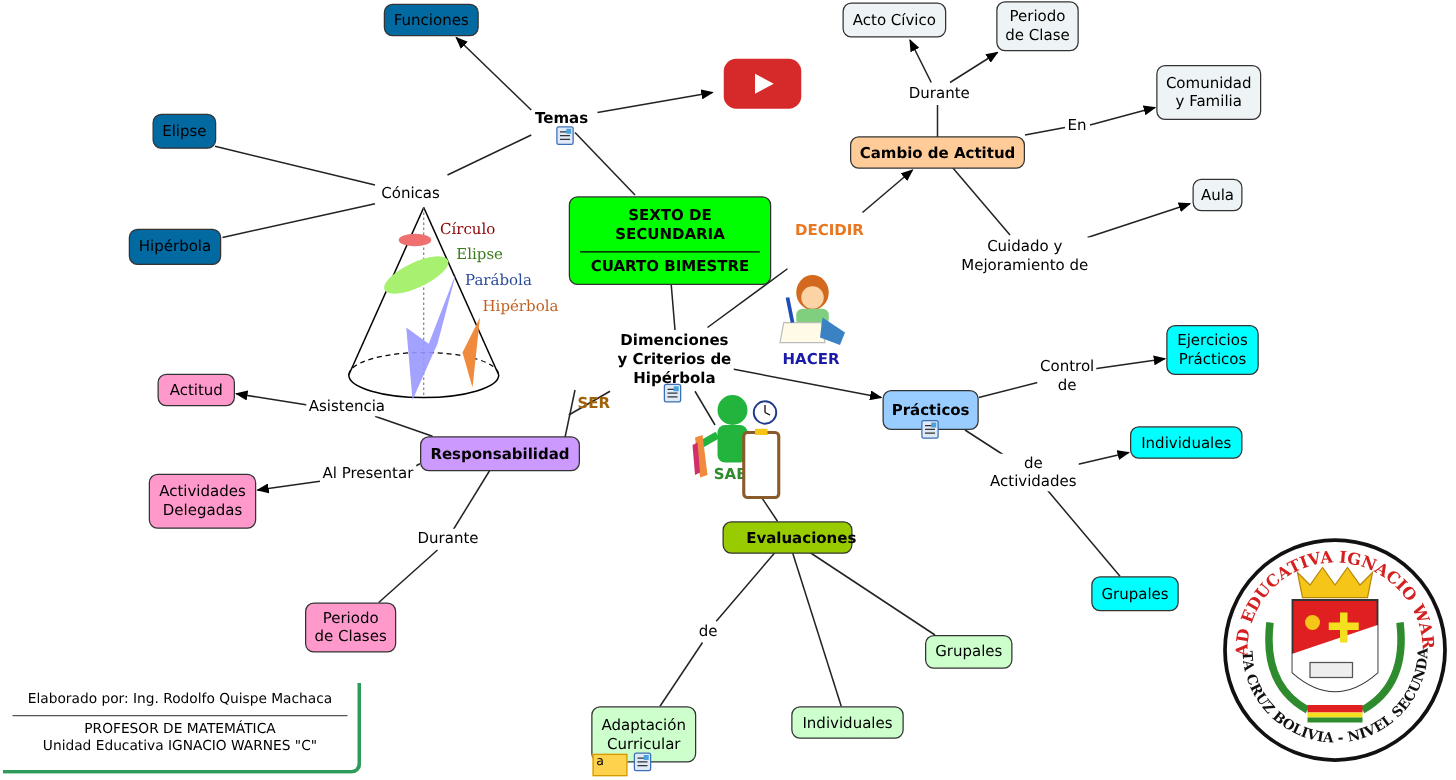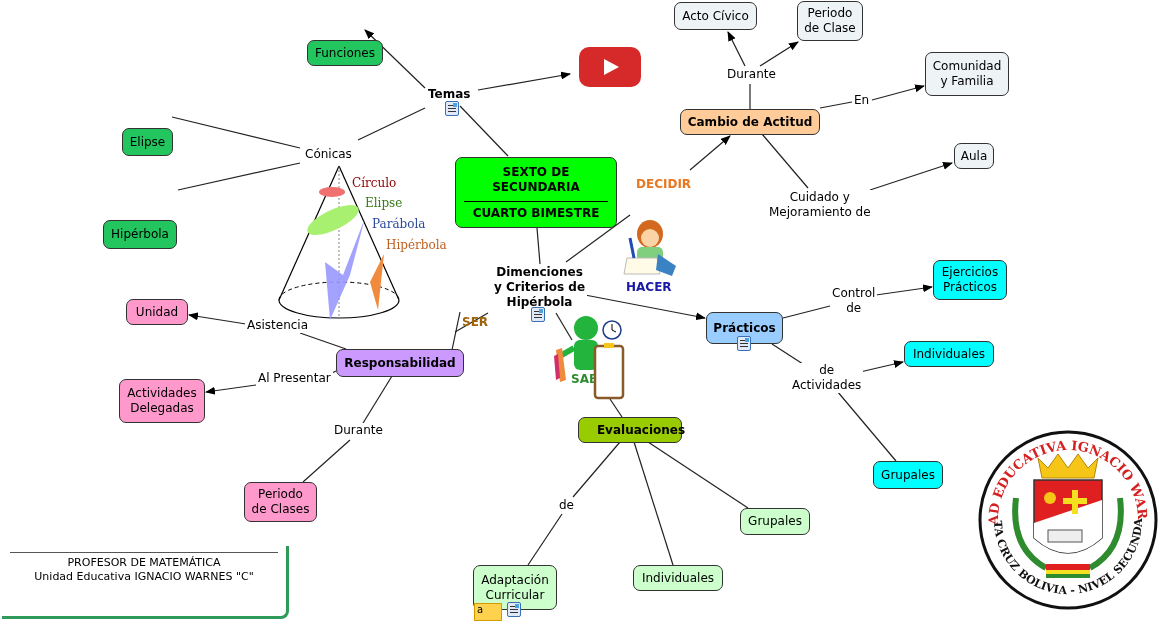--- a/index.html
+++ b/index.html
@@ -1,21 +1,21 @@
 <!DOCTYPE html>
 <html><head>
 <meta charset="utf-8">
 <style>
   html,body{margin:0;padding:0;background:#ffffff;}
   body{width:1165px;height:624px;position:relative;overflow:hidden;font-family:"DejaVu Sans","Liberation Sans",sans-serif;font-size:12px;color:#000;}
   #links{position:absolute;left:0;top:0;width:1165px;height:624px;}
   .node{position:absolute;border:1px solid #333;border-radius:7px;text-align:center;line-height:15px;box-sizing:border-box;display:flex;align-items:center;justify-content:center;padding:2px 6px;white-space:pre-line;cursor:pointer;}
   .lbl{position:absolute;background:#fff;text-align:center;line-height:15px;white-space:pre-line;padding:0 2px;}
   .bold{font-weight:bold;}
-  .yellow{background:#22c55e;margin-top:37px;}
+  .yellow{background:#0369a1;}
   .pink{background:#ff99cc;}
   .violet{background:#cc99ff;}
   .peach{background:#ffcc99;}
   .gray{background:#eef3f5;}
   .cyan{background:#00ffff;}
   .lblue{background:#99ccff;}
   .lgreen{background:#ccffcc;}
   .olive{background:#99cc00;}
   .main{background:#00ff00;flex-direction:column;padding:6px 8px;}
   .main .sep{width:100%;border-top:1px solid #000;margin:6px 0 4px;}
@@ -166,38 +166,39 @@
 de</div>
 <div class="node cyan" style="left:933px;top:260px;width:74px;height:40px;">Ejercicios
 Prácticos</div>
 <div class="lbl" style="left:790px;top:363px;">de
 Actividades</div>
 <div class="node cyan" style="left:904px;top:341px;width:90px;height:26px;">Individuales</div>
 <div class="node cyan" style="left:873px;top:461px;width:70px;height:28px;">Grupales</div>
 
 <div class="node violet bold" style="left:336px;top:349px;width:128px;height:28px;">Responsabilidad</div>
 <div class="lbl" style="left:245px;top:318px;">Asistencia</div>
-<div class="node pink" style="left:126px;top:299px;width:62px;height:26px;">Unidad</div>
+<div class="node pink" style="left:126px;top:299px;width:62px;height:26px;">Actitud</div>
 <div class="lbl" style="left:256px;top:371px;">Al Presentar</div>
 <div class="node pink" style="left:119px;top:379px;width:86px;height:44px;">Actividades
 Delegadas</div>
 <div class="lbl" style="left:332px;top:423px;">Durante</div>
 <div class="node pink" style="left:244px;top:482px;width:73px;height:40px;">Periodo
 de Clases</div>
 
 <div class="node olive bold" style="left:578px;top:417px;width:104px;height:26px;padding-left:28px;">Evaluaciones</div>
 <div class="lbl" style="left:557px;top:498px;">de</div>
 <div class="node lgreen" style="left:473px;top:565px;width:84px;height:45px;">Adaptación
 Curricular</div>
 <div class="note-icon" style="left:474px;top:603px;">a</div>
 <div class="res-icon" style="left:507px;top:602px;"></div>
 <div class="node lgreen" style="left:633px;top:565px;width:90px;height:26px;">Individuales</div>
 <div class="node lgreen" style="left:740px;top:508px;width:70px;height:27px;">Grupales</div>
 
 <div class="footer">
+  <div class="line1">Elaborado por: Ing. Rodolfo Quispe Machaca</div>
   <div class="rule"></div>
   <div>PROFESOR DE MATEMÁTICA</div>
   <div>Unidad Educativa IGNACIO WARNES "C"</div>
 </div>
 
 <svg style="position:absolute;left:976px;top:428px;" width="184" height="184" viewBox="0 0 184 184">
   <defs>
     <path id="topArc" d="M22,92 A70,70 0 0 1 162,92"></path>
     <path id="botArc" d="M18,92 A74,74 0 0 0 166,92"></path>
   </defs>

